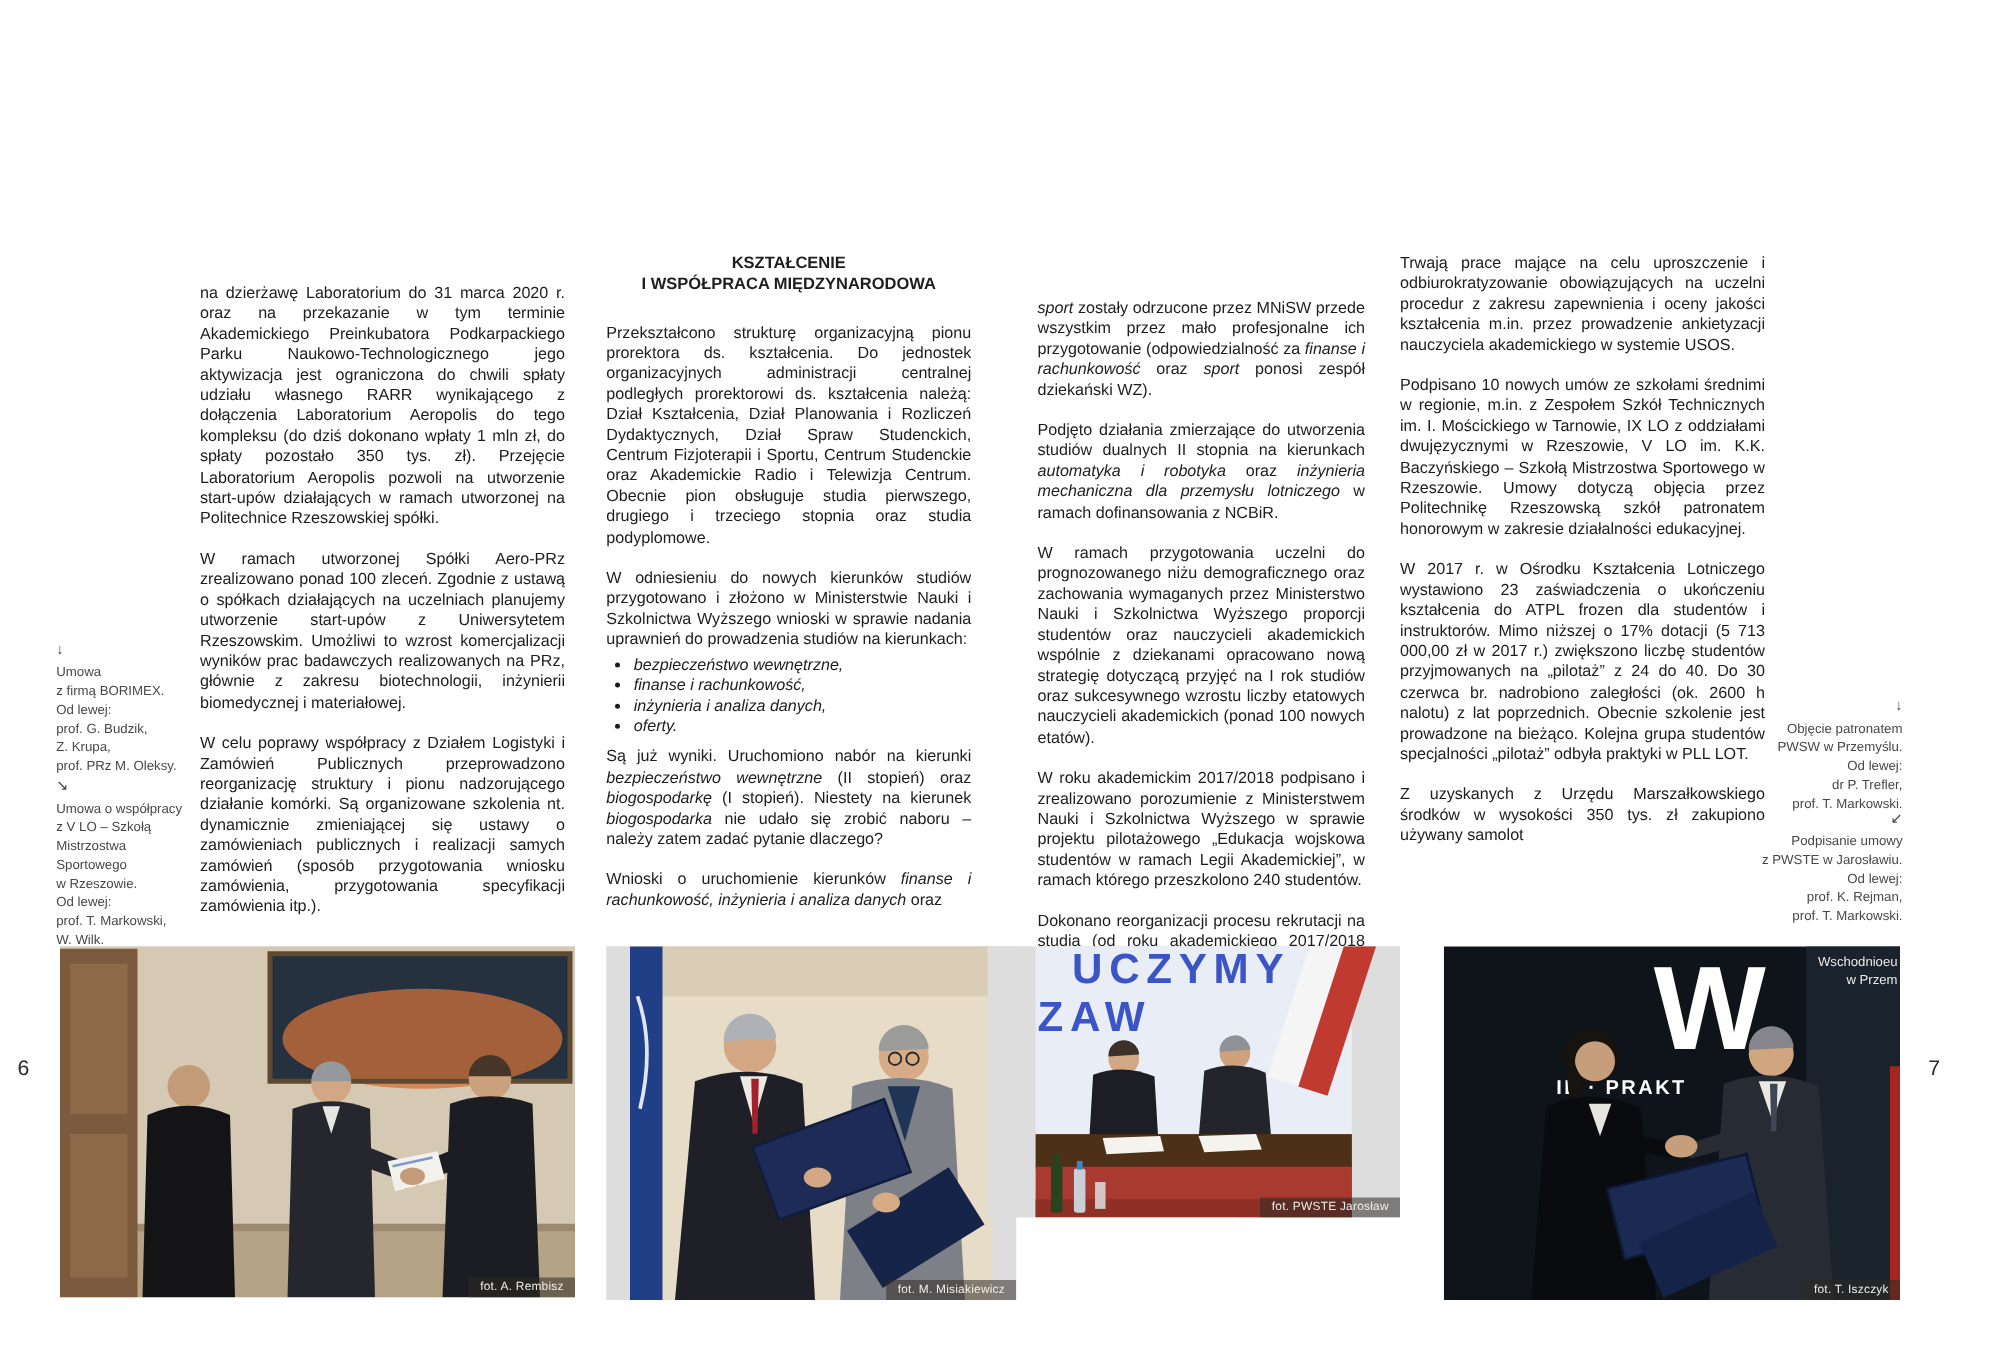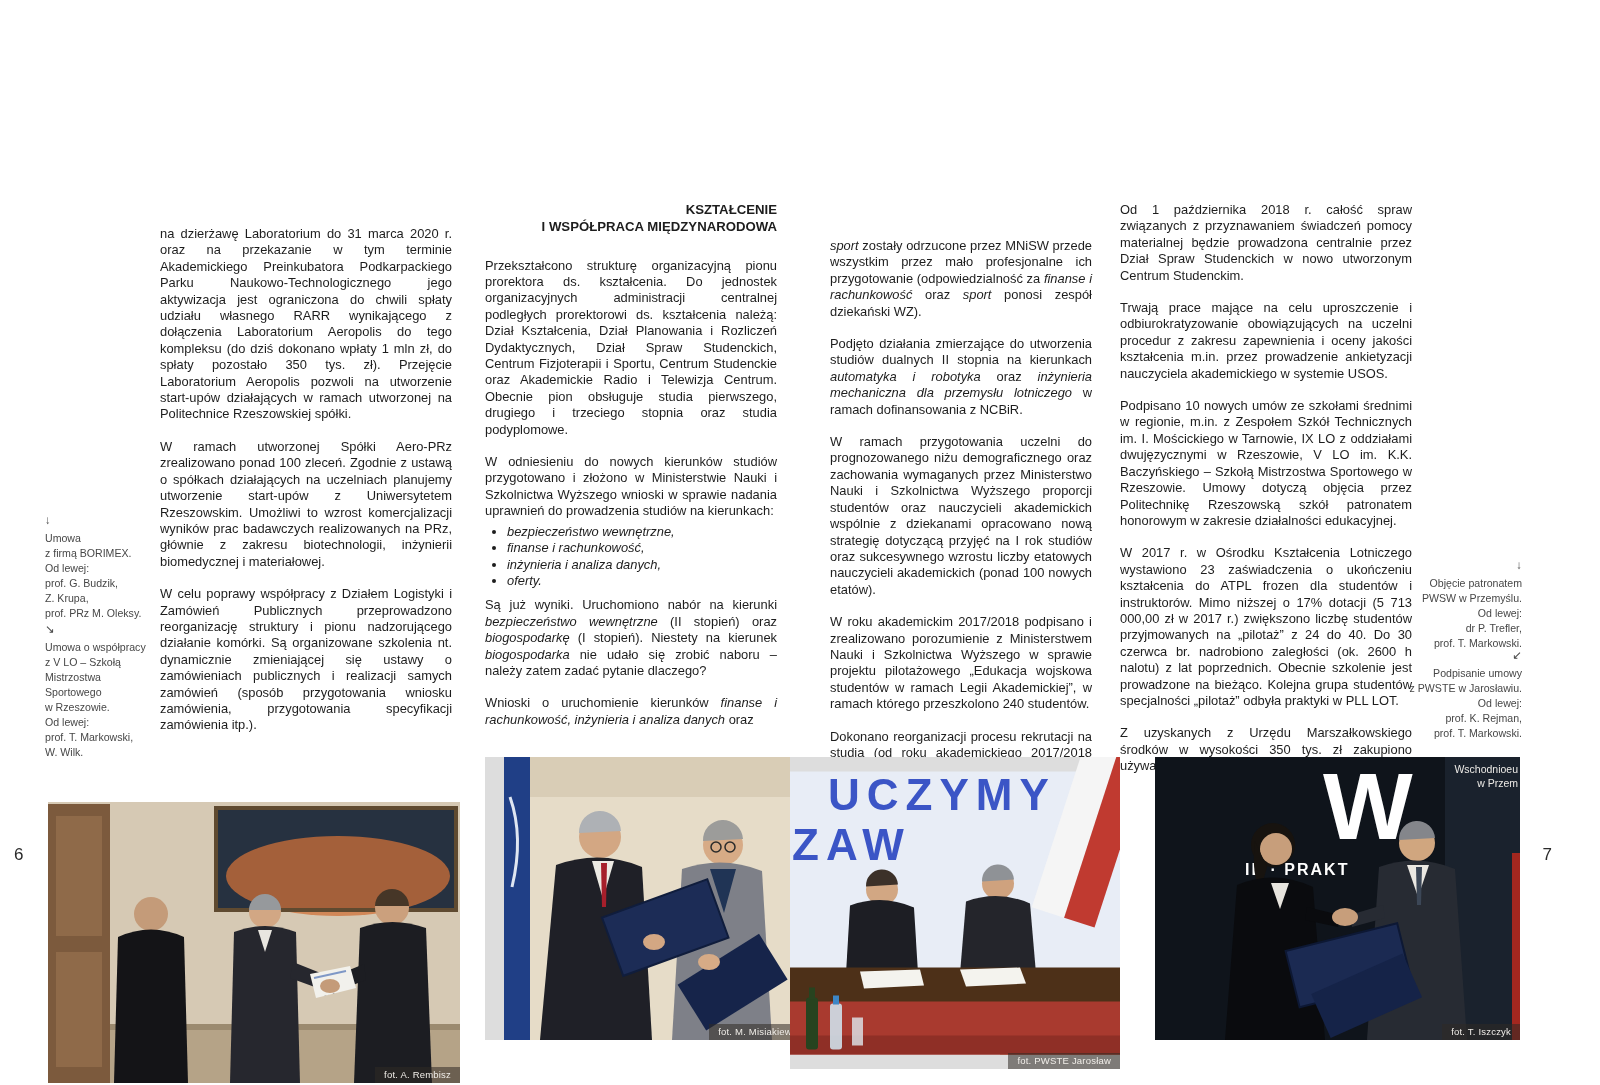--- a/index.html
+++ b/index.html
@@ -11,36 +11,36 @@
   .pagenum{position:absolute;font-size:17px;color:#2a2a2a;}
   #pn-left{left:14px;top:845px;}
   #pn-right{right:48px;top:845px;}
 
   .col{position:absolute;top:202px;text-align:justify;font-size:12.9px;line-height:16.4px;color:#1d1d1d;}
   #col1{left:160px;width:292px;margin-top:24px;}
   #col2{left:485px;width:292px;}
   #col3{left:830px;width:262px;margin-top:36px;}
   #col4{left:1120px;width:292px;}
   .col p{margin:0 0 16px 0;}
-  .col p.heading{font-weight:700;text-align:right;margin-bottom:22px;font-size:13.2px;line-height:16.8px;}
+  .col p.heading{font-weight:700;text-align:center;margin-bottom:22px;font-size:13.2px;line-height:16.8px;}
   .col ul.bullets{margin:-12px 0 8px 0;padding-left:22px;}
   .col ul.bullets li{margin:0;}
 
   .caption{position:absolute;font-size:10.6px;line-height:15px;color:#474747;}
   .caption .cap-text{white-space:pre-line;display:block;}
   .caption .arrow{display:block;font-size:11.5px;margin-bottom:3px;color:#474747;}
   #cap-left1{left:45px;top:513px;width:115px;}
   #cap-left2{left:45px;top:622px;width:115px;}
   #cap-right1{right:78px;top:558px;width:132px;text-align:right;}
   #cap-right2{right:78px;top:648px;width:132px;text-align:right;}
 
   figure.photo{position:absolute;margin:0;overflow:hidden;background:#ddd;}
-  #photo1{left:48px;top:802px;width:412px;height:281px;}
+  #photo1{left:48px;top:757px;width:412px;height:281px;}
   #photo2{left:485px;top:757px;width:328px;height:283px;}
-  #photo3{left:790px;top:757px;width:330px;height:312px;}
+  #photo3{left:790px;top:757px;width:330px;height:217px;}
   #photo4{left:1155px;top:757px;width:365px;height:283px;}
   figure.photo svg{display:block;width:100%;height:100%;}
   .credit{
     position:absolute;right:0;bottom:0;font-size:9.5px;letter-spacing:.2px;
     color:#f0ede8;background:rgba(48,42,36,.55);padding:2px 9px 3px;
   }
 </style>
 </head>
 <body>
 
@@ -105,21 +105,20 @@
       <p><span>Wnioski o uruchomienie kierunków </span><i>finanse i rachunkowość, inżynieria i analiza danych</i><span> oraz</span></p>
     </div>
   <div class="col" id="col3">
       <p><i>sport</i><span> zostały odrzucone przez MNiSW przede wszystkim przez mało profesjonalne ich przygotowanie (odpowiedzialność za </span><i>finanse i rachunkowość</i><span> oraz </span><i>sport</i><span> ponosi zespół dziekański WZ).</span></p>
       <p><span>Podjęto działania zmierzające do utworzenia studiów dualnych II stopnia na kierunkach </span><i>automatyka i robotyka</i><span> oraz </span><i>inżynieria mechaniczna dla przemysłu lotniczego</i><span> w ramach dofinansowania z NCBiR.</span></p>
       <p><span>W ramach przygotowania uczelni do prognozowanego niżu demograficznego oraz zachowania wymaganych przez Ministerstwo Nauki i Szkolnictwa Wyższego proporcji studentów oraz nauczycieli akademickich wspólnie z dziekanami opracowano nową strategię dotyczącą przyjęć na I rok studiów oraz sukcesywnego wzrostu liczby etatowych nauczycieli akademickich (ponad 100 nowych etatów).</span></p>
       <p><span>W roku akademickim 2017/2018 podpisano i zrealizowano porozumienie z Ministerstwem Nauki i Szkolnictwa Wyższego w sprawie projektu pilotażowego „Edukacja wojskowa studentów w ramach Legii Akademickiej”, w ramach którego przeszkolono 240 studentów.</span></p>
       <p><span>Dokonano reorganizacji procesu rekrutacji na studia (od roku akademickiego 2017/2018 rekrutacja jest prowadzona centralnie) oraz systemu przyznawania świadczeń pomocy materialnej dla studentów i doktorantów.</span></p>
     </div>
   <div class="col" id="col4">
-      <p><span>Od 1 października 2018 r. całość spraw związanych z przyznawaniem świadczeń pomocy materialnej będzie prowadzona centralnie przez Dział Spraw Studenckich w nowo utworzonym Centrum Studenckim.</span></p>
       <p><span>Trwają prace mające na celu uproszczenie i odbiurokratyzowanie obowiązujących na uczelni procedur z zakresu zapewnienia i oceny jakości kształcenia m.in. przez prowadzenie ankietyzacji nauczyciela akademickiego w systemie USOS.</span></p>
       <p><span>Podpisano 10 nowych umów ze szkołami średnimi w regionie, m.in. z Zespołem Szkół Technicznych im. I. Mościckiego w Tarnowie, IX LO z oddziałami dwujęzycznymi w Rzeszowie, V LO im. K.K. Baczyńskiego – Szkołą Mistrzostwa Sportowego w Rzeszowie. Umowy dotyczą objęcia przez Politechnikę Rzeszowską szkół patronatem honorowym w zakresie działalności edukacyjnej.</span></p>
       <p><span>W 2017 r. w Ośrodku Kształcenia Lotniczego wystawiono 23 zaświadczenia o ukończeniu kształcenia do ATPL frozen dla studentów i instruktorów. Mimo niższej o 17% dotacji (5 713 000,00 zł w 2017 r.) zwiększono liczbę studentów przyjmowanych na „pilotaż” z 24 do 40. Do 30 czerwca br. nadrobiono zaległości (ok. 2600 h nalotu) z lat poprzednich. Obecnie szkolenie jest prowadzone na bieżąco. Kolejna grupa studentów specjalności „pilotaż” odbyła praktyki w PLL LOT.</span></p>
       <p><span>Z uzyskanych z Urzędu Marszałkowskiego środków w wysokości 350 tys. zł zakupiono używany samolot</span></p>
     </div>
 
   <figure class="photo" id="photo1">
     <svg viewBox="0 0 412 281" xmlns="http://www.w3.org/2000/svg">
       <rect width="412" height="281" fill="#d6c9b4"></rect>
       <rect y="222" width="412" height="8" fill="#9b8a6f"></rect>

